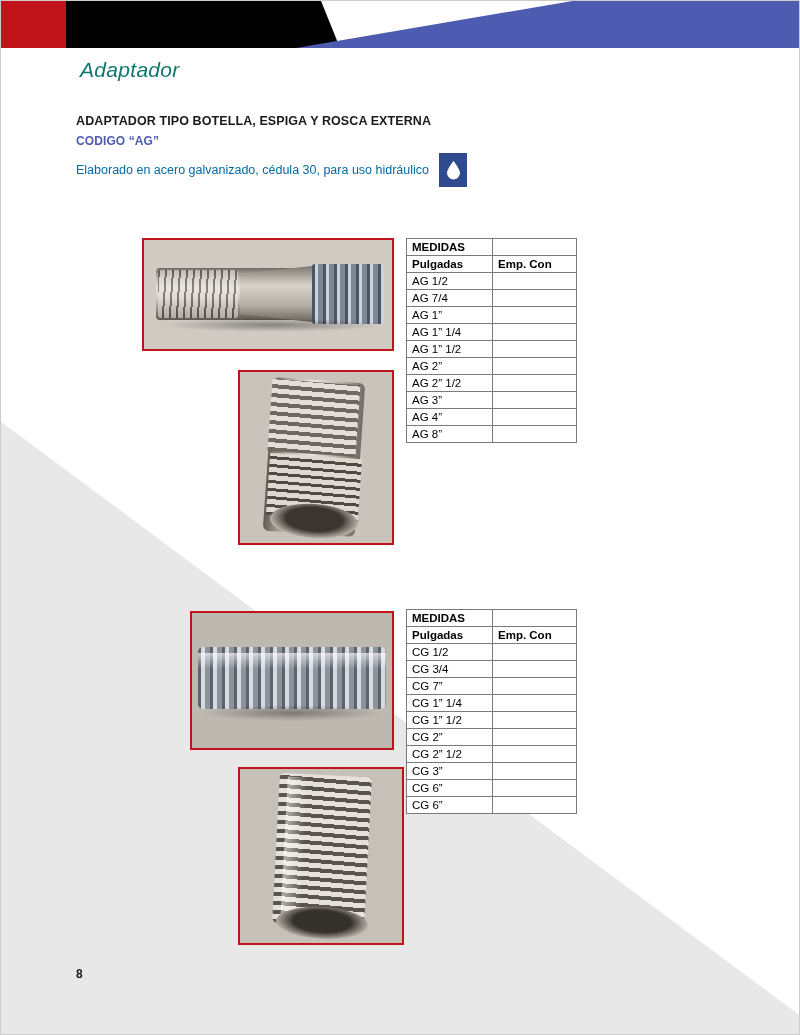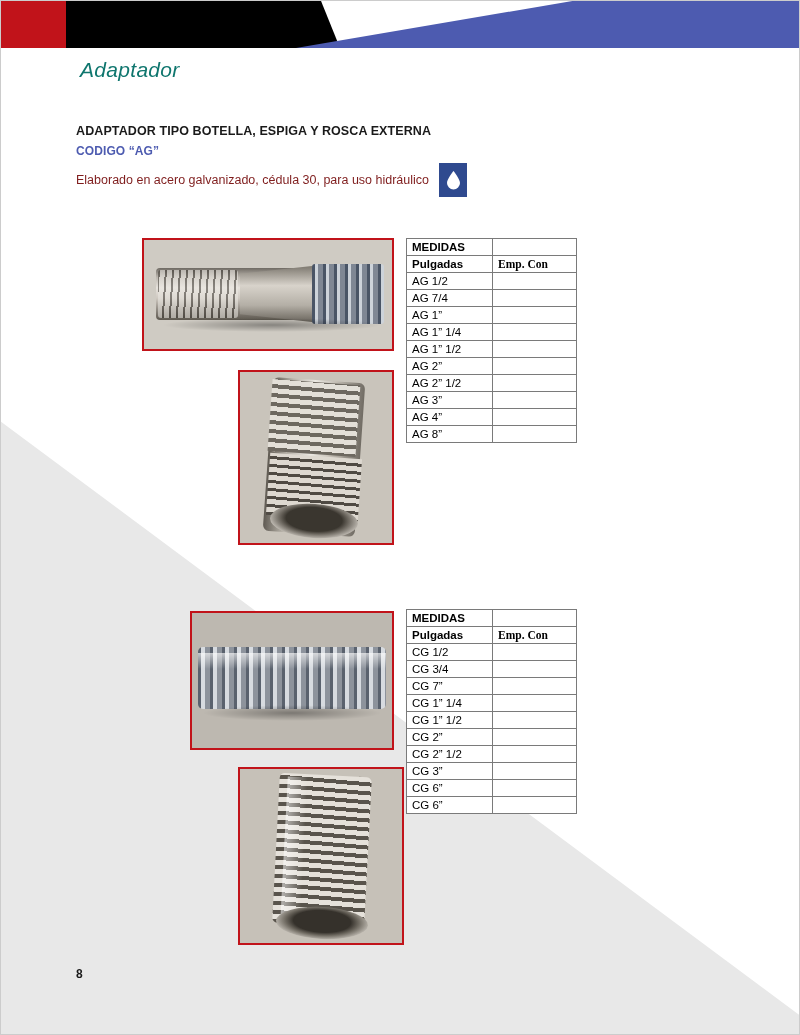--- a/index.html
+++ b/index.html
@@ -99,21 +99,21 @@
     font-style: italic;
     letter-spacing: 0.3px;
     z-index: 25;
     margin-top: 47px;
   }
 
   
   .title-block {
     position: absolute;
     left: 76px;
-    top: 124px;
+    top: 114px;
     width: 620px;
     z-index: 10;
   }
   .prod-title {
     font-size: 12.5px;
     font-weight: bold;
     color: #1a1a1a;
     letter-spacing: 0.1px;
     margin: 0 0 6px 0;
   }
@@ -124,21 +124,21 @@
     letter-spacing: 0.1px;
     margin: 1px 0 5px 0;
   }
   .prod-desc-row {
     display: flex;
     align-items: center;
     gap: 10px;
   }
   .prod-desc {
     font-size: 12.5px;
-    color: #7f1d1d;
+    color: #0369a1;
     margin: 0;
   }
   .badge-drop {
     width: 28px;
     height: 34px;
     background: #2f4a8f;
     display: flex;
     align-items: center;
     justify-content: center;
     flex: none;
@@ -258,21 +258,21 @@
     z-index: 10;
   }
   .meas-table td {
     border: 1px solid #7a7a7a;
     padding: 0 5px;
     height: 17px;
     line-height: 13px;
     background: #ffffff;
   }
   .meas-table td.col-a { width: 86px; }
-  .meas-table td.col-b { width: 84px; font-family: Liberation Serif, serif; }
+  .meas-table td.col-b { width: 84px; }
   .meas-table .th-main td { font-weight: bold; }
   .meas-table .th-sub td { font-weight: bold; }
   .table-ag { left: 406px; top: 238px; }
   .table-cg { left: 406px; top: 609px; }
 
   
   .page-number {
     position: absolute;
     left: 76px;
     top: 967px;

